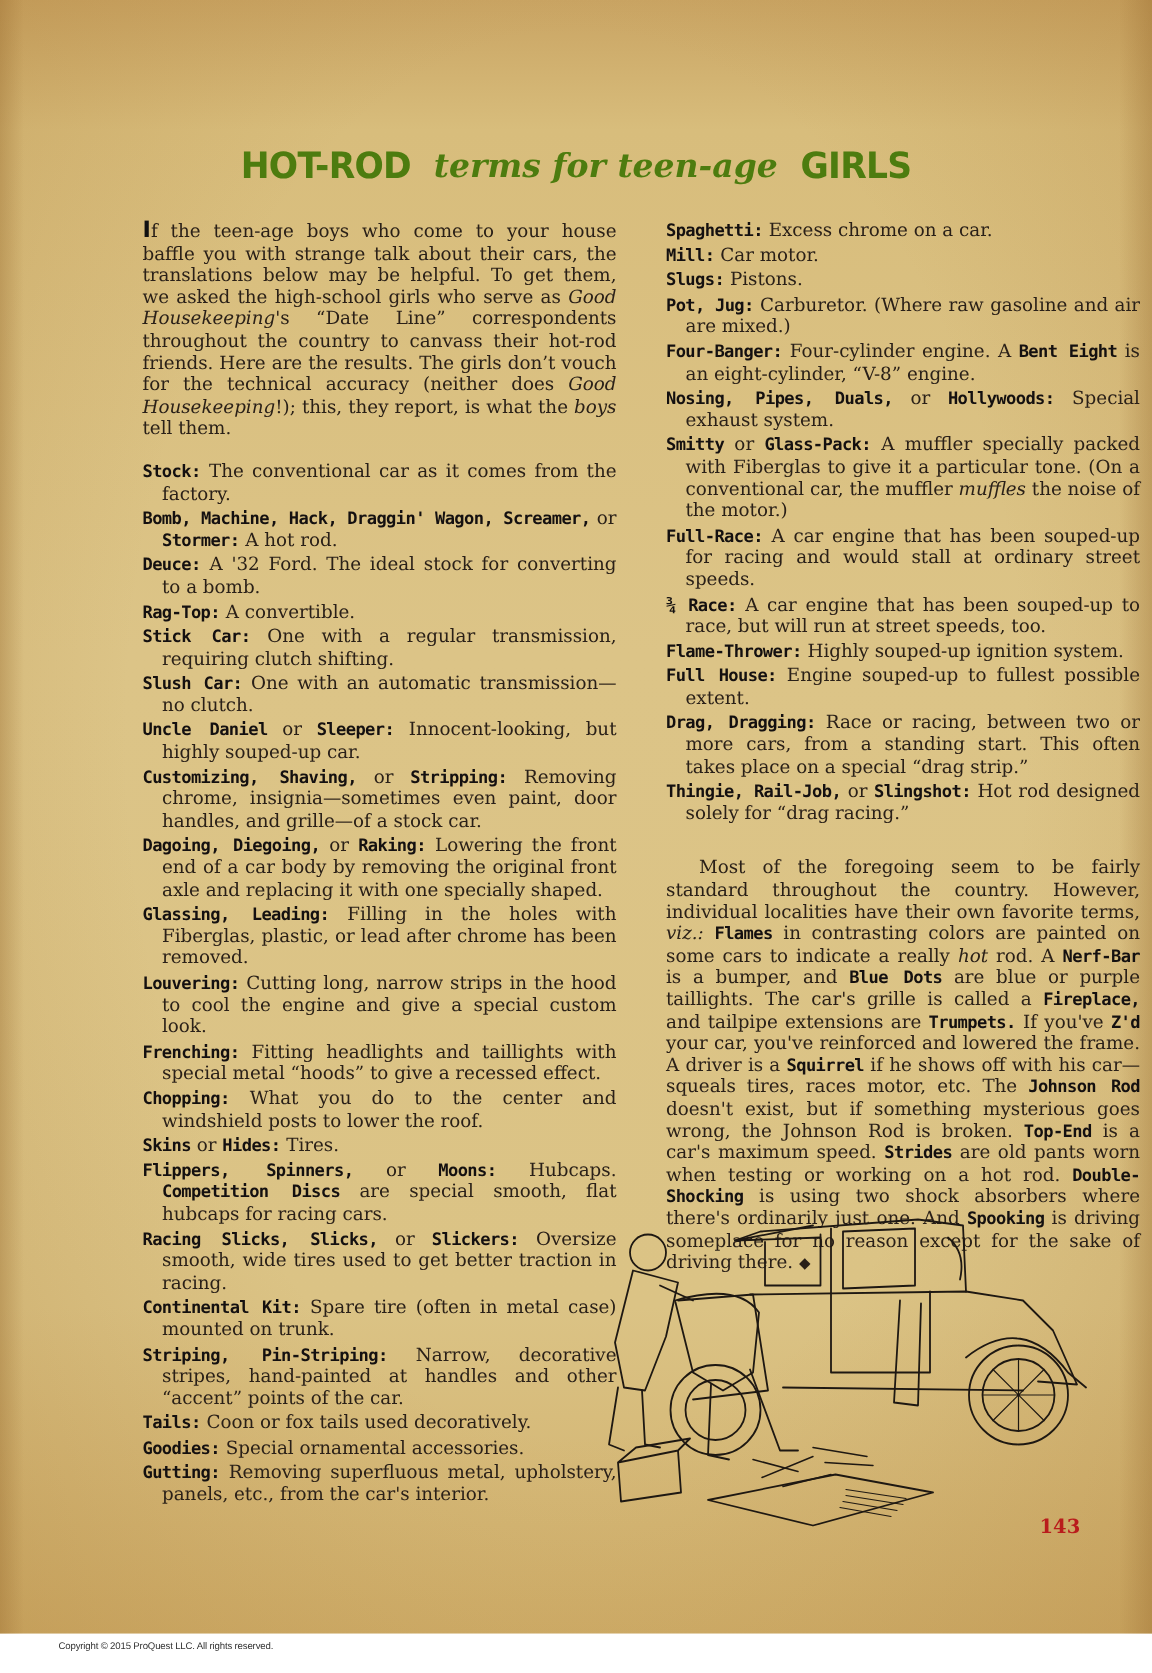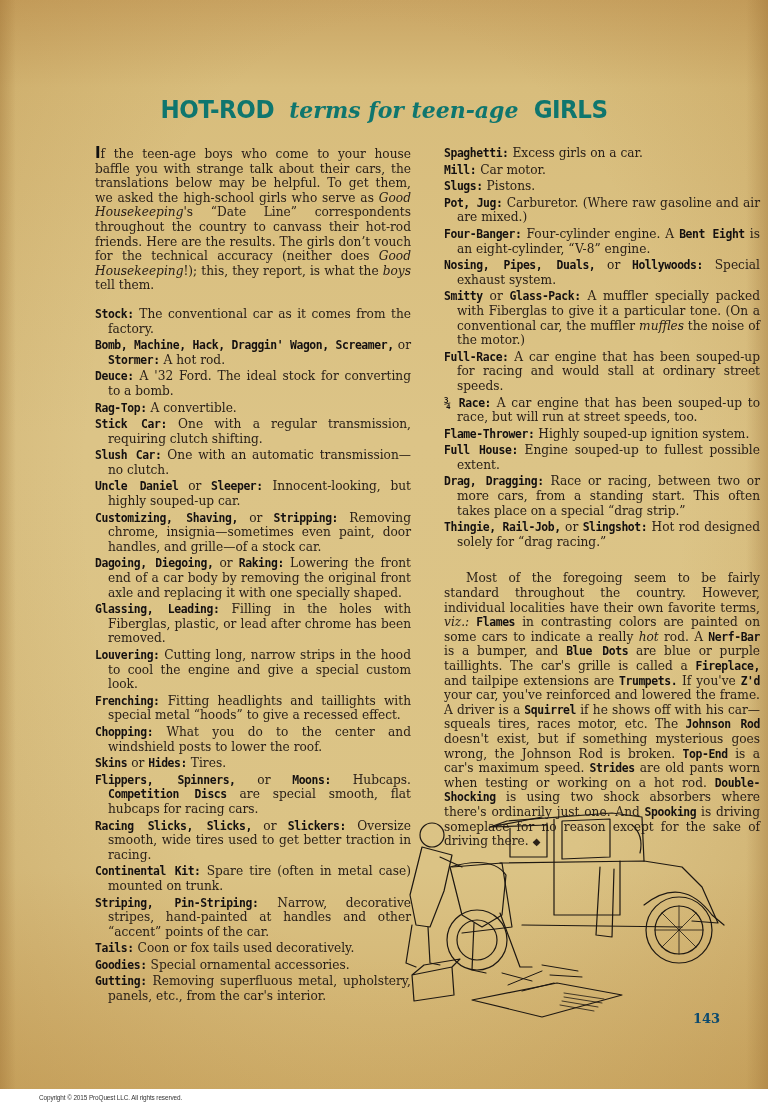--- a/index.html
+++ b/index.html
@@ -16,21 +16,21 @@
   .paper::after {
     content: ""; position: absolute; right: 0; top: 0; width: 22px; height: 100%;
     background: linear-gradient(90deg, rgba(0,0,0,0) 0%, rgba(150,105,45,0.35) 100%);
   }
   .paper::before {
     content: ""; position: absolute; left: 0; top: 0; width: 16px; height: 100%;
     background: linear-gradient(90deg, rgba(150,105,45,0.35) 0%, rgba(0,0,0,0) 100%);
   }
   .title {
     position: absolute; top: 88px; left: 0; width: 768px; text-align: center;
-    color: #0f766e; white-space: nowrap; z-index: 2;
+    color: #4d7c0f; white-space: nowrap; z-index: 2;
   }
   .title .bold {
     font-family: "DejaVu Sans", sans-serif; font-weight: bold; font-size: 23px;
     letter-spacing: -0.5px; transform: scaleY(1.05); display: inline-block;
   }
   .title .ital {
     font-family: "DejaVu Serif", serif; font-style: italic; font-size: 22px; margin: 0 4px;
   }
   .col {
     position: absolute; top: 146px; width: 316px; color: #2a2018;
@@ -51,21 +51,21 @@
   }
   .para { text-indent: 22px; text-align: justify; margin: 22px 0 0 0; }
   .para .b {
     font-family: "DejaVu Sans Mono", monospace; font-weight: bold; font-size: 11.4px;
     letter-spacing: -0.4px; color: #141010;
   }
   .diamond { font-size: 10px; margin-left: 4px; }
   .illus { position: absolute; left: 382px; top: 795px; width: 350px; height: 225px; z-index: 2; }
   .pagenum {
     position: absolute; left: 693px; top: 1011px; font-size: 13px; font-weight: bold;
-    color: #0c4a6e; z-index: 2;
+    color: #b91c1c; z-index: 2;
   }
   .copyright {
     position: absolute; left: 39px; top: 1094px; font-family: "Liberation Sans", sans-serif;
     font-size: 6.4px; color: #333; letter-spacing: -0.1px;
   }
 </style>
 </head>
 <body>
 
 <div class="paper"></div>
@@ -100,21 +100,21 @@
       <p class="entry"><span class="term">Continental Kit:</span><span> Spare tire (often in metal case) mounted on trunk.</span></p>
       <p class="entry"><span class="term">Striping, Pin-Striping:</span><span> Narrow, decorative stripes, hand-painted at handles and other “accent” points of the car.</span></p>
       <p class="entry"><span class="term">Tails:</span><span> Coon or fox tails used decoratively.</span></p>
       <p class="entry"><span class="term">Goodies:</span><span> Special ornamental accessories.</span></p>
       <p class="entry"><span class="term">Gutting:</span><span> Removing superfluous metal, upholstery, panels, etc., from the car's interior.</span></p>
     </div>
 </div>
 
 <div class="col right">
   <div id="right-entries">
-      <p class="entry"><span class="term">Spaghetti:</span><span> Excess girls on a car.</span></p>
+      <p class="entry"><span class="term">Spaghetti:</span><span> Excess chrome on a car.</span></p>
       <p class="entry"><span class="term">Mill:</span><span> Car motor.</span></p>
       <p class="entry"><span class="term">Slugs:</span><span> Pistons.</span></p>
       <p class="entry"><span class="term">Pot, Jug:</span><span> Carburetor. (Where raw gasoline and air are mixed.)</span></p>
       <p class="entry"><span class="term">Four-Banger:</span><span> Four-cylinder engine. A </span><span class="term">Bent Eight</span><span> is an eight-cylinder, “V-8” engine.</span></p>
       <p class="entry"><span class="term">Nosing, Pipes, Duals,</span><span> or </span><span class="term">Hollywoods:</span><span> Special exhaust system.</span></p>
       <p class="entry"><span class="term">Smitty</span><span> or </span><span class="term">Glass-Pack:</span><span> A muffler specially packed with Fiberglas to give it a particular tone. (On a conventional car, the muffler </span><em>muffles</em><span> the noise of the motor.)</span></p>
       <p class="entry"><span class="term">Full-Race:</span><span> A car engine that has been souped-up for racing and would stall at ordinary street speeds.</span></p>
       <p class="entry"><span class="term">¾ Race:</span><span> A car engine that has been souped-up to race, but will run at street speeds, too.</span></p>
       <p class="entry"><span class="term">Flame-Thrower:</span><span> Highly souped-up ignition system.</span></p>
       <p class="entry"><span class="term">Full House:</span><span> Engine souped-up to fullest possible extent.</span></p>

